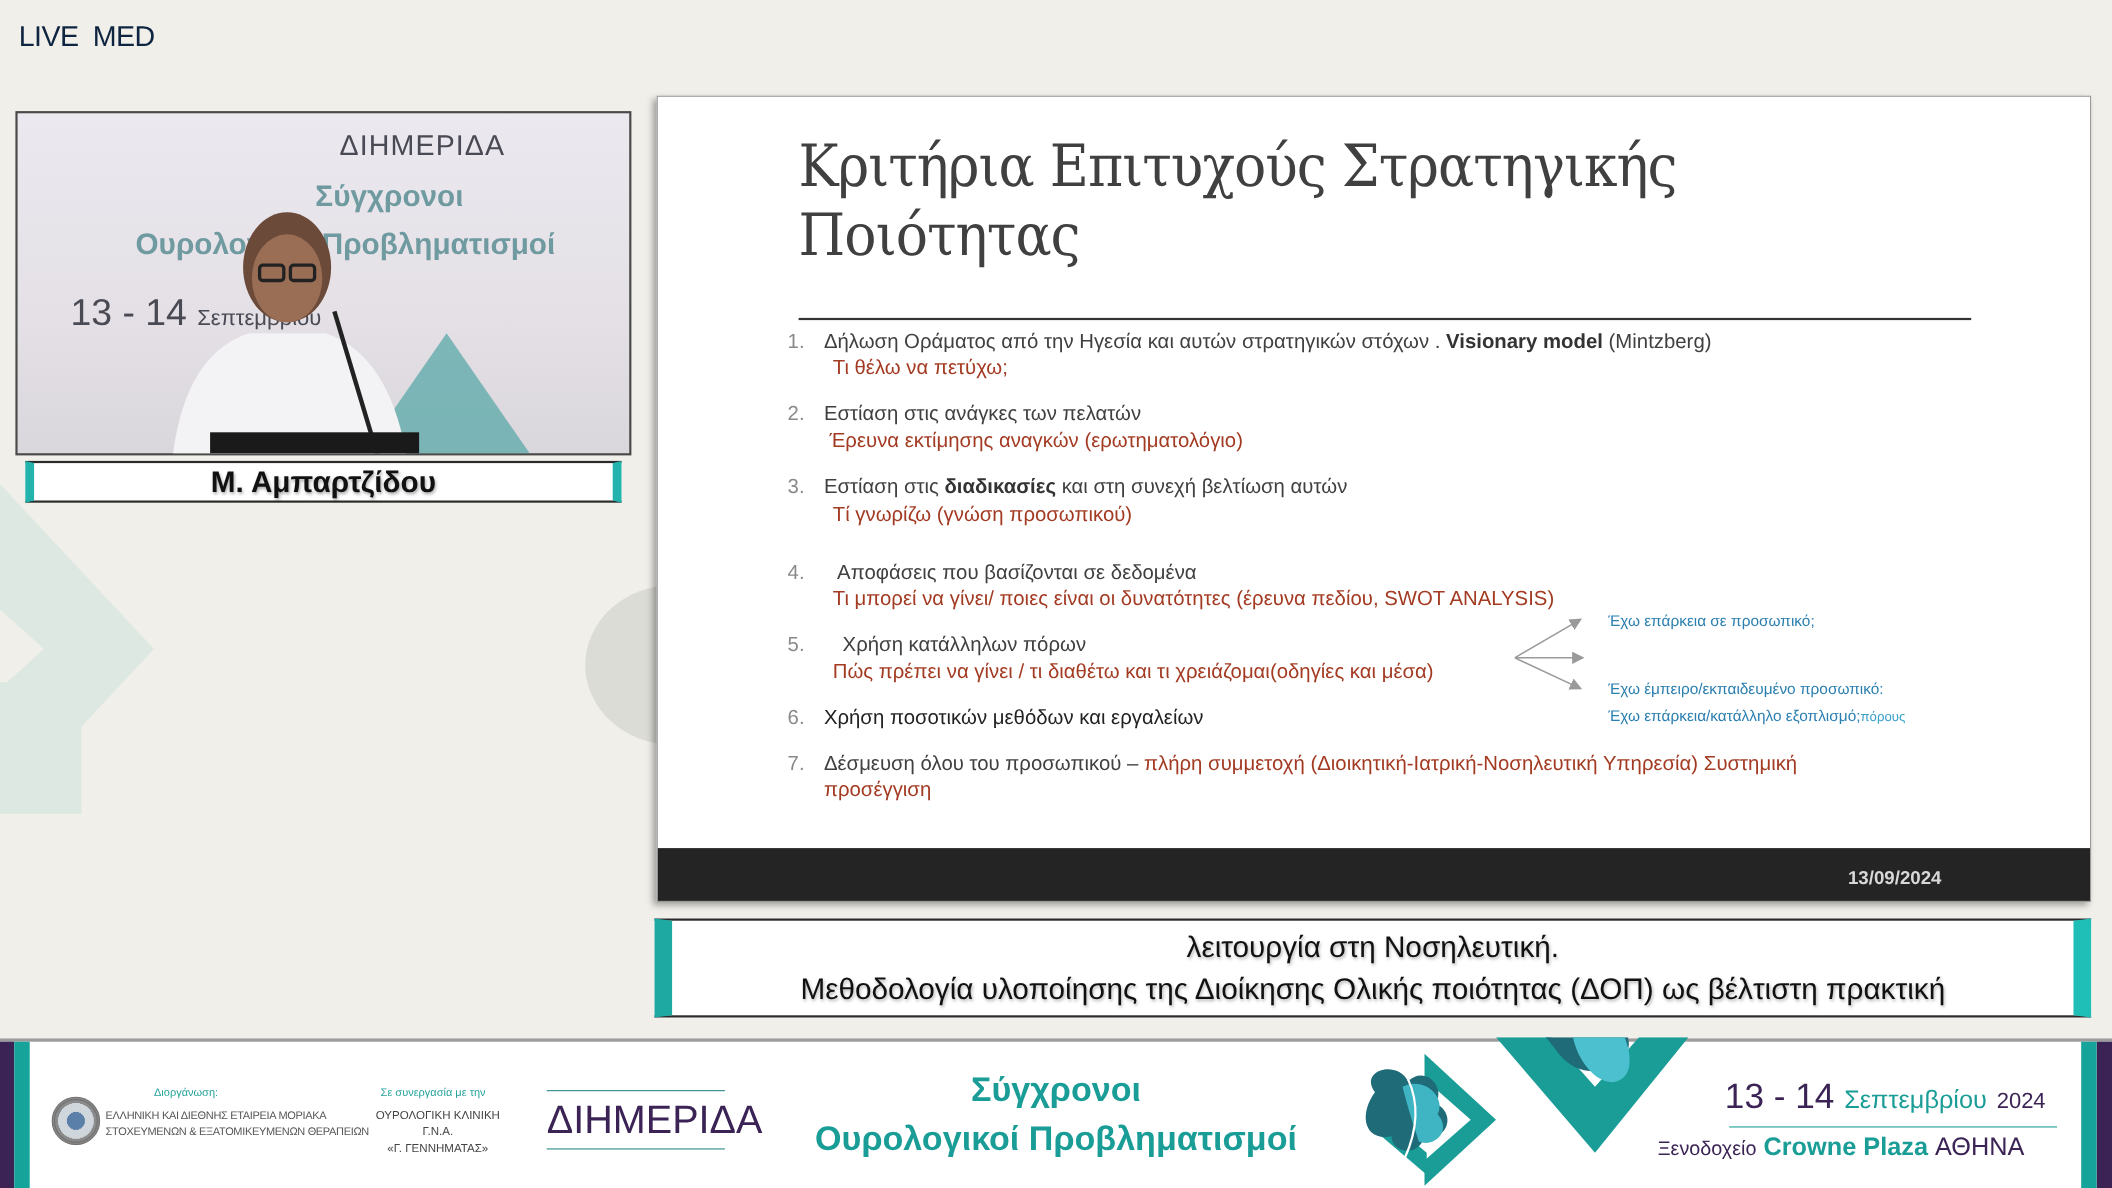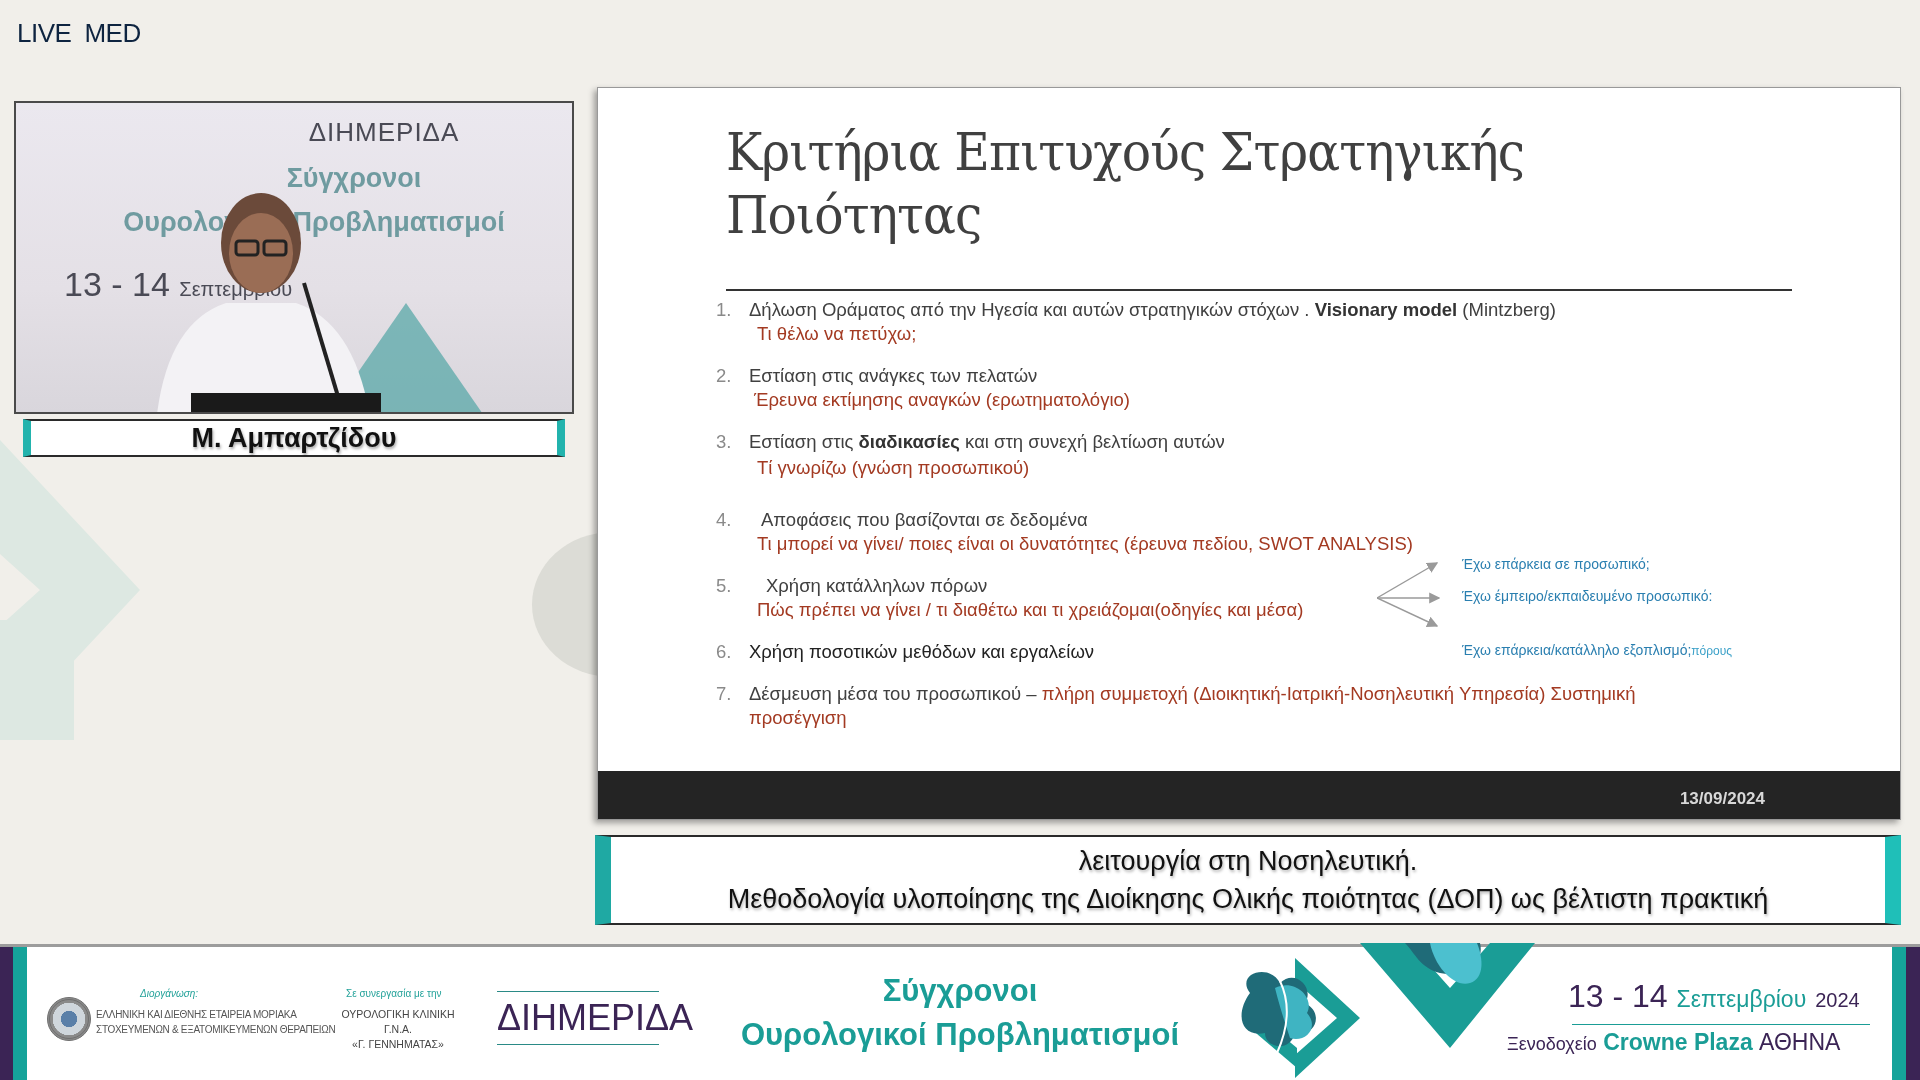--- a/index.html
+++ b/index.html
@@ -101,21 +101,21 @@
     background: #fff; border-top: 3px solid #9c9c9c;
   }
   .banner .stripe-l1 { position: absolute; left: 0; top: 0; width: 13px; height: 100%; background: #3b2455; }
   .banner .stripe-l2 { position: absolute; left: 13px; top: 0; width: 14px; height: 100%; background: #15a39a; }
   .banner .stripe-r1 { position: absolute; right: 0; top: 0; width: 14px; height: 100%; background: #3b2455; }
   .banner .stripe-r2 { position: absolute; right: 14px; top: 0; width: 14px; height: 100%; background: #15a39a; }
   .org-seal {
     position: absolute; left: 47px; top: 50px; width: 44px; height: 44px; border-radius: 50%;
     border: 3px double #6f6f6f; background: radial-gradient(circle,#5a7fa8 0 30%,#cfd6dc 31% 60%,#8a8a8a 61%);
   }
-  .org-label { position: absolute; left: 140px; top: 41px; font-size: 10px; color: #24a29a; font-style: italic; }
+  .org-label { position: absolute; left: 140px; top: 41px; font-size: 10px; color: #24a29a; }
   .org-name { position: absolute; left: 96px; top: 60px; font-size: 10px; color: #555; line-height: 15px; letter-spacing: -.3px; }
   .coop-label { position: absolute; left: 346px; top: 41px; font-size: 10px; color: #24a29a; }
   .coop-name { position: absolute; left: 328px; top: 60px; font-size: 10.5px; color: #444; line-height: 15px; text-align: center; width: 140px; }
   .dimerida { position: absolute; left: 497px; top: 50px; font-size: 36px; color: #3b2455; letter-spacing: 0; }
   .dimerida-rule-t { position: absolute; left: 497px; top: 44px; width: 162px; height: 1px; background: #2a8a86; }
   .dimerida-rule-b { position: absolute; left: 497px; top: 97px; width: 162px; height: 1px; background: #2a8a86; }
   .banner-title { position: absolute; left: 700px; top: 22px; width: 520px; text-align: center; color: #1a9d96; font-weight: 700; font-size: 31px; line-height: 44px; }
   .banner-graphic { position: absolute; left: 1215px; top: -4px; width: 360px; height: 140px; }
   .banner-dates { position: absolute; left: 1568px; top: 31px; font-size: 32px; color: #3b2455; white-space: nowrap; }
   .banner-dates .month { font-size: 23px; color: #1a9d96; }
@@ -196,36 +196,36 @@
     <span class="sub">Πώς πρέπει να γίνει / τι διαθέτω και τι χρειάζομαι(οδηγίες και μέσα)</span>
   </div>
 
   <div class="item" style="top:552px">
     <span class="num">6.</span>
     <span class="main" style="color:#222">Χρήση ποσοτικών μεθόδων και εργαλείων</span>
   </div>
 
   <div class="item" style="top:594px">
     <span class="num">7.</span>
-    <span class="main"><span>Δέσμευση μέσα του προσωπικού – </span><span class="red">πλήρη συμμετοχή (Διοικητική-Ιατρική-Νοσηλευτική Υπηρεσία) Συστημική</span></span>
+    <span class="main"><span>Δέσμευση όλου του προσωπικού – </span><span class="red">πλήρη συμμετοχή (Διοικητική-Ιατρική-Νοσηλευτική Υπηρεσία) Συστημική</span></span>
     <span class="sub" style="left:33px">προσέγγιση</span>
   </div>
 
   <svg class="arrows" viewBox="0 0 120 80">
     <defs>
       <marker id="ah" markerWidth="8" markerHeight="8" refX="7" refY="4" orient="auto">
         <path d="M0,0 L8,4 L0,8 Z" fill="#9a9a9a"></path>
       </marker>
     </defs>
     <line x1="0" y1="40" x2="60" y2="5" stroke="#9a9a9a" stroke-width="1.4" marker-end="url(#ah)"></line>
     <line x1="0" y1="40" x2="62" y2="40" stroke="#9a9a9a" stroke-width="1.4" marker-end="url(#ah)"></line>
     <line x1="0" y1="40" x2="60" y2="68" stroke="#9a9a9a" stroke-width="1.4" marker-end="url(#ah)"></line>
   </svg>
   <div class="blue-note" style="top:468px">Έχω επάρκεια σε προσωπικό;</div>
-  <div class="blue-note" style="top:500px">Έχω έμπειρο/εκπαιδευμένο προσωπικό:</div>
+  <div class="blue-note" style="top:530px">Έχω έμπειρο/εκπαιδευμένο προσωπικό:</div>
   <div class="blue-note" style="top:554px">
     <span>Έχω επάρκεια/κατάλληλο  εξοπλισμό;</span><span class="small">πόρους</span>
   </div>
 
   <div class="slide-footer">
     <span class="slide-date">13/09/2024</span>
   </div>
 </div>
 
 <div class="caption">

